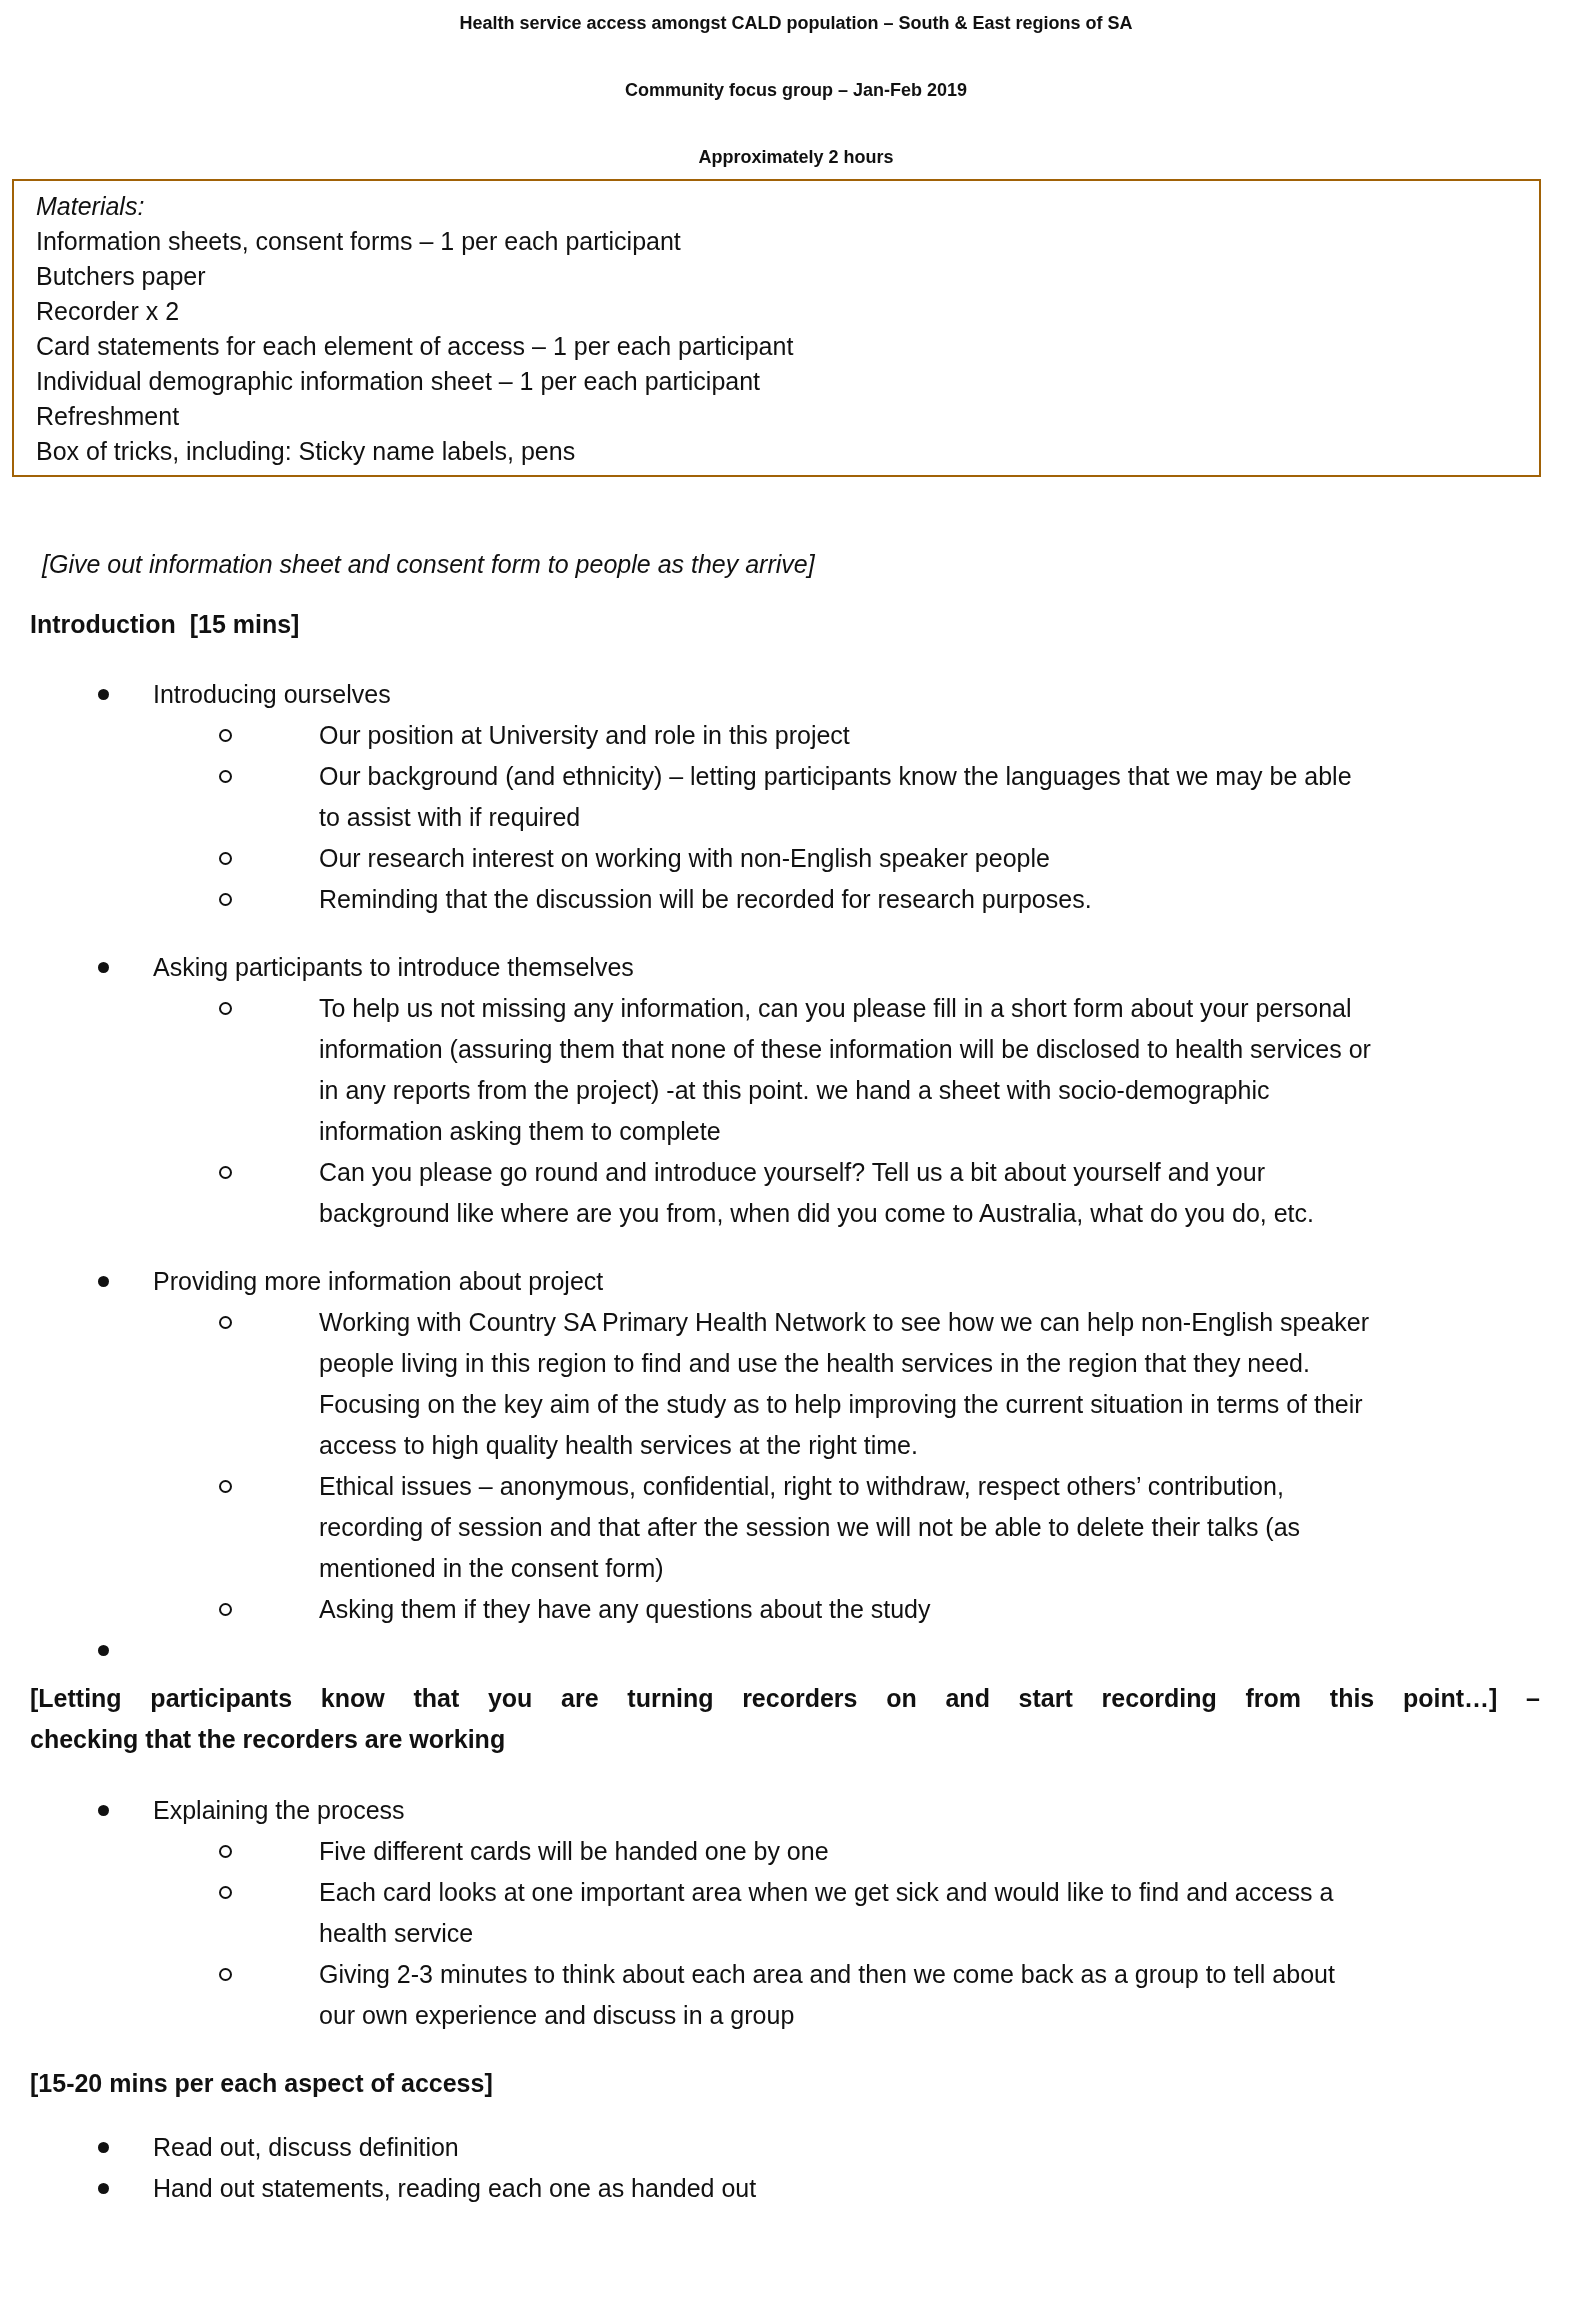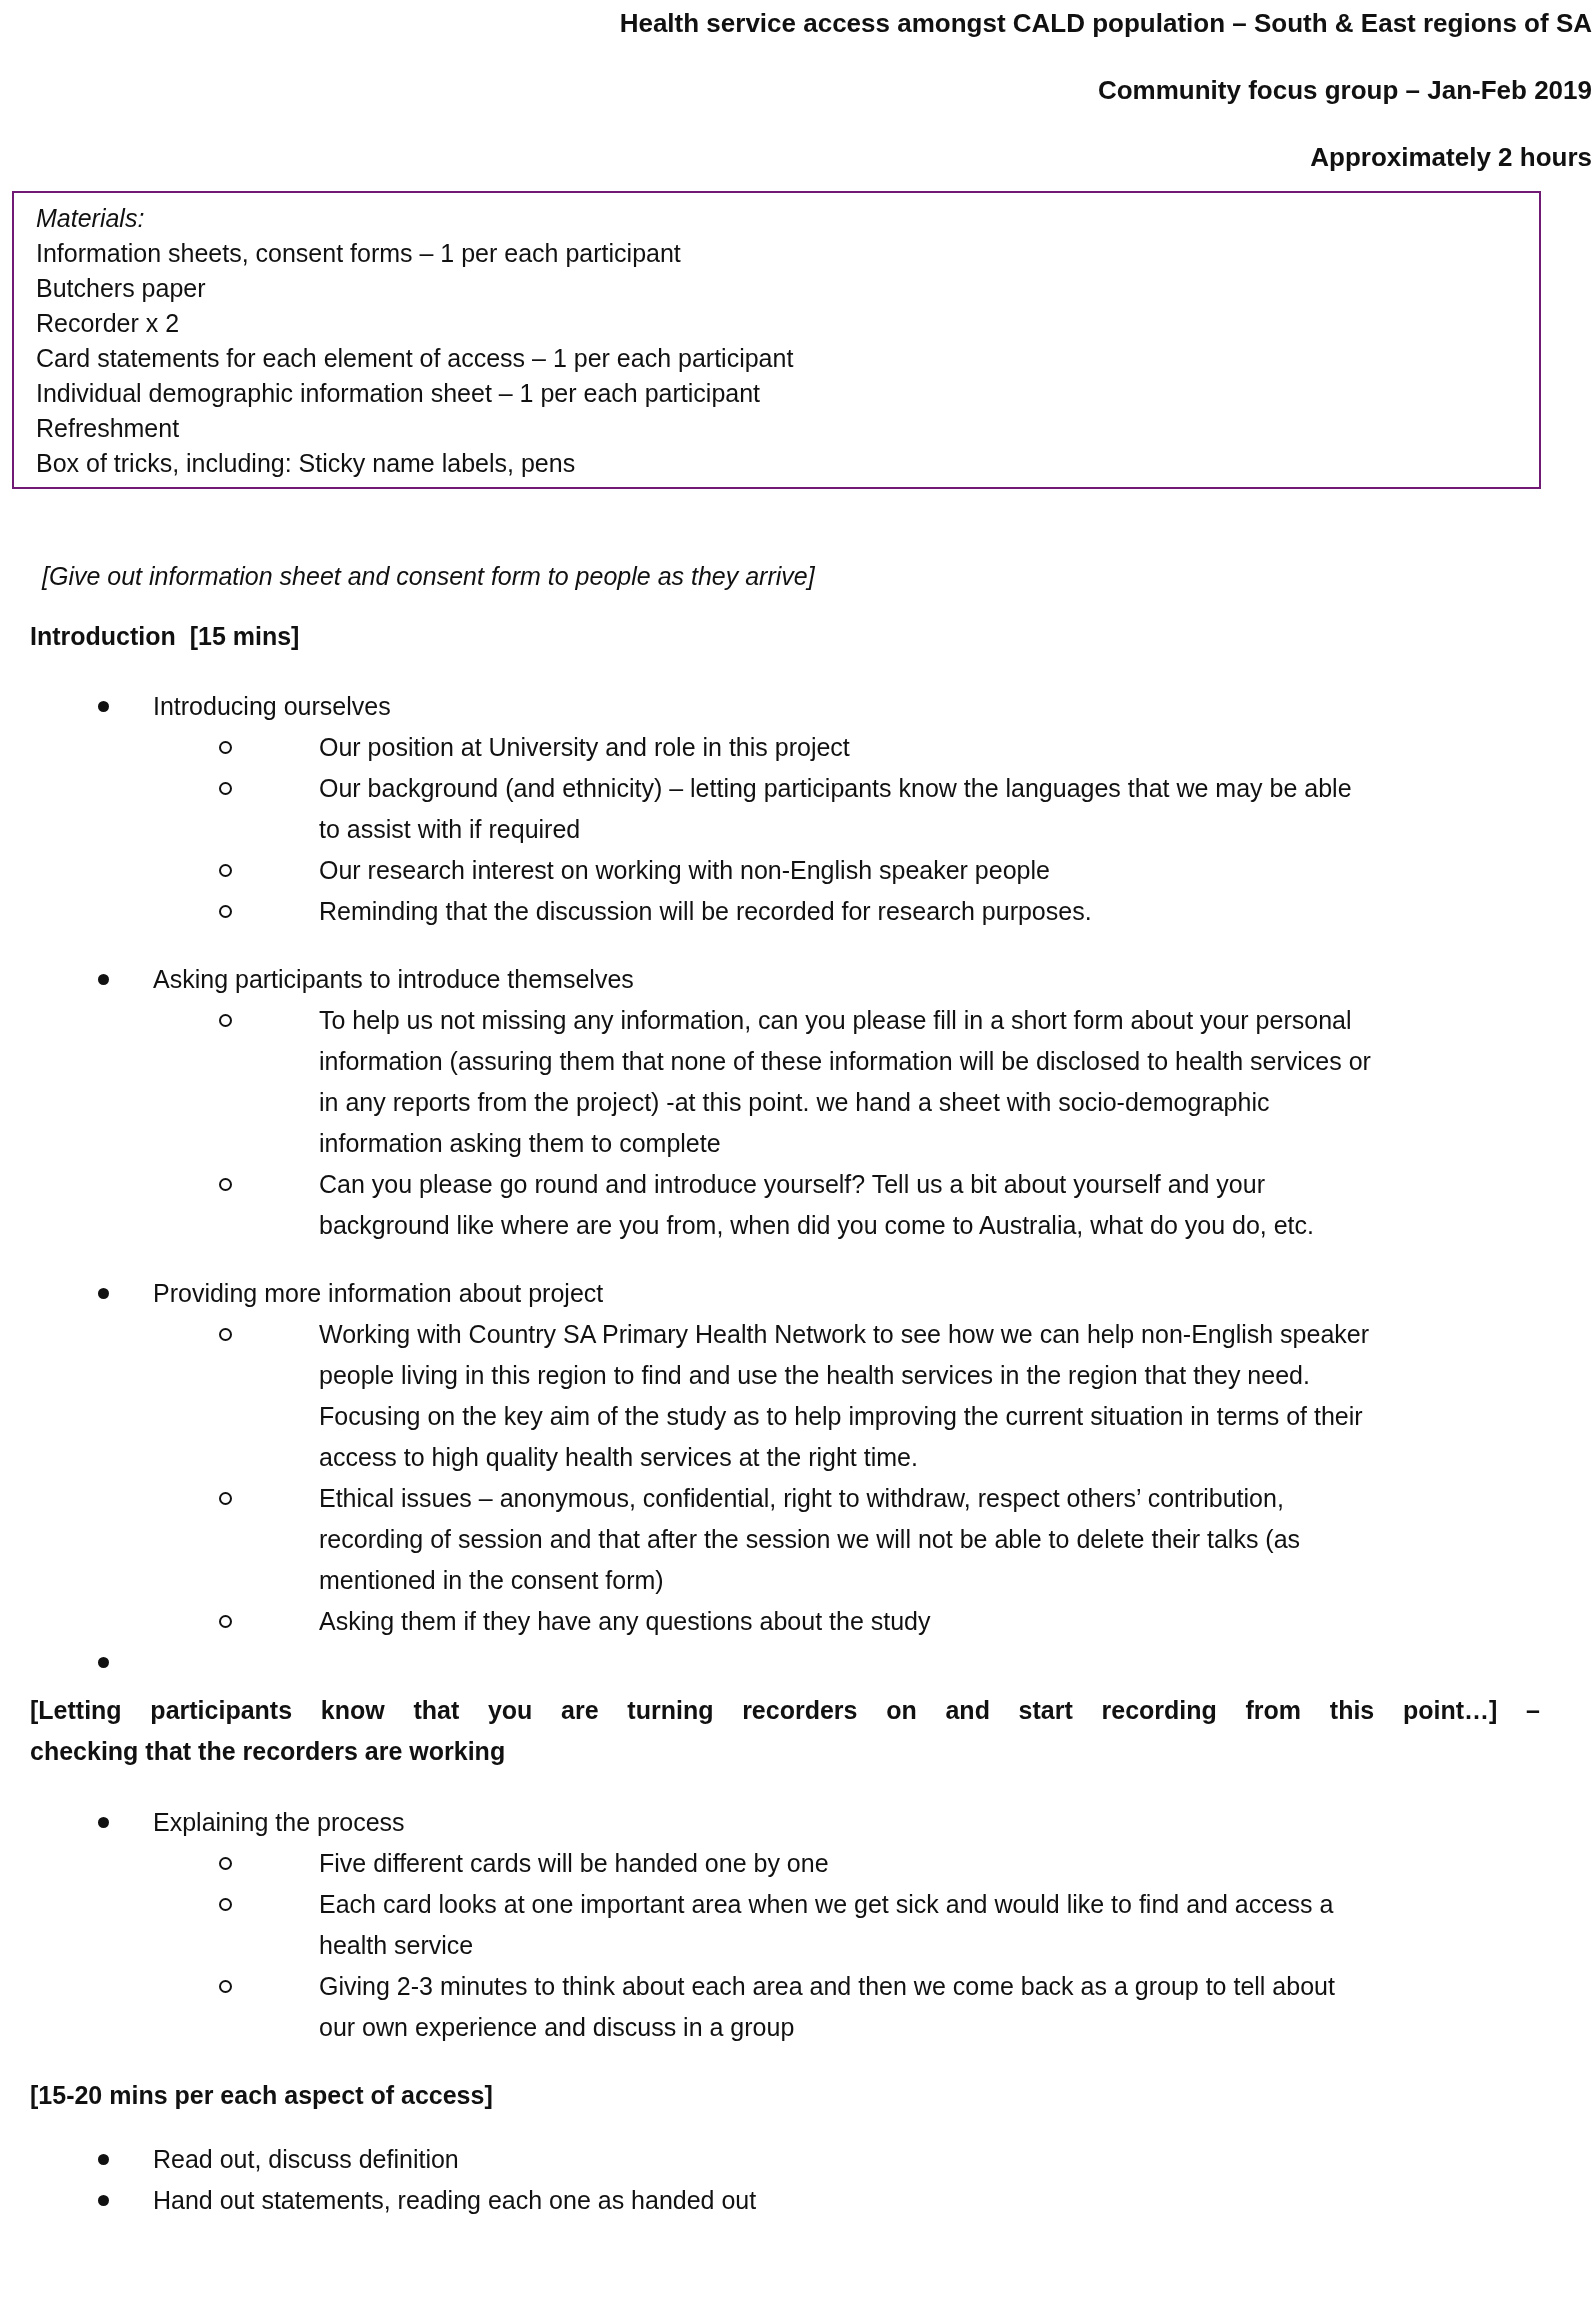--- a/index.html
+++ b/index.html
@@ -9,29 +9,29 @@
     width:1592px; height:2313px;
     margin:0 auto;
     background:#ffffff;
     color:#111;
     font-family:"Liberation Sans","DejaVu Sans",sans-serif;
     font-size:25px;
     overflow:hidden;
   }
   
   .titles { padding-top:8px; text-align:center; font-weight:bold; }
-  .title-line { line-height:30px; margin-bottom:37px; font-size:26px; white-space:pre;text-align:right; }
+  .title-line { line-height:30px; margin-bottom:37px; font-size:18px; white-space:pre; }
   .title-line.last { margin-bottom:0; }
 
   
   .materials-box {
     box-sizing:border-box;
-    margin:19px 0 0 12px;
+    margin:7px 0 0 12px;
     width:1529px;
-    border:2px solid #701a75;
+    border:2px solid #a16207;
     padding:8px 0 6px 22px;
   }
   .box-line { line-height:35px; white-space:pre; }
   .materials-label { font-style:italic; }
 
   
   .stage-note { margin:72px 0 0 42px; line-height:30px; font-style:italic; white-space:pre; }
 
   
   .h1 { margin:27px 0 0 30px; line-height:36px; font-weight:bold; white-space:pre; }

